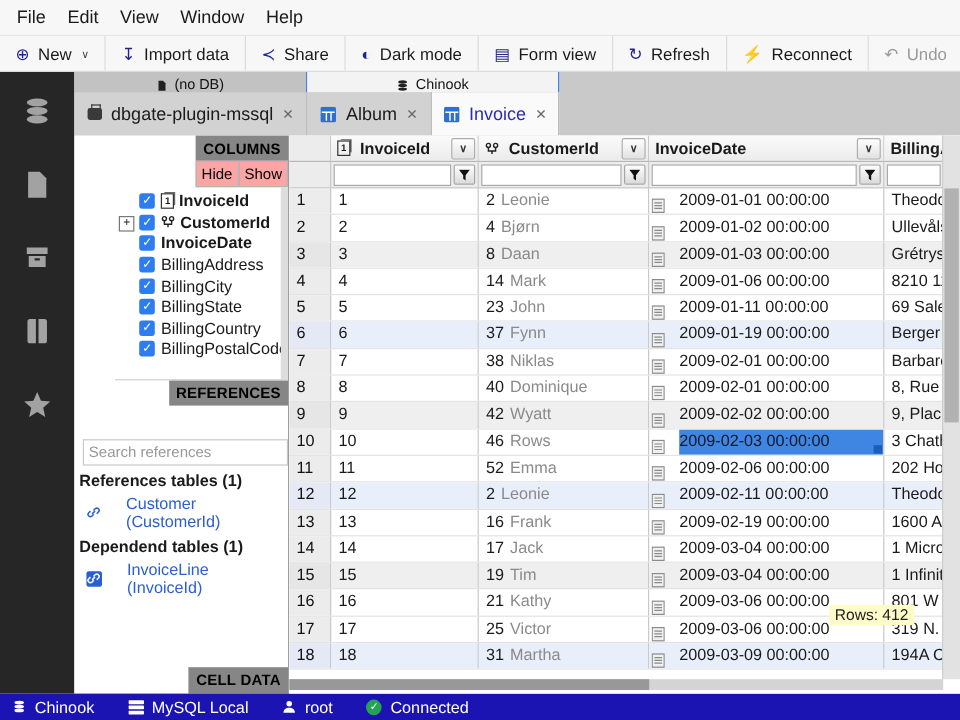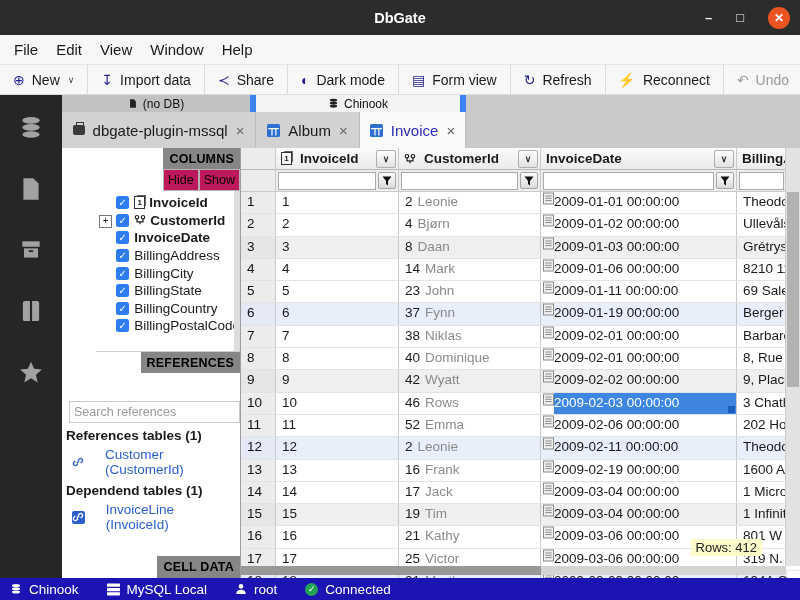--- a/index.html
+++ b/index.html
@@ -26,39 +26,39 @@
   .ddv{font-size:9px;color:#444;margin-left:1px;}
   
   .workrow{flex:1;display:flex;min-height:0;}
   .sidebar{width:62px;flex:none;background:#262626;display:flex;flex-direction:column;align-items:center;
            padding-top:20px;gap:32px;}
   .sidebar svg{fill:#a2a2a2;}
   .content{flex:1;display:flex;flex-direction:column;min-width:0;}
   
   .tabstrip{height:53px;flex:none;background:#c9c9c9;display:flex;overflow:hidden;}
   .tgroup{display:flex;flex-direction:column;flex:none;}
-  .tg-label{height:17px;display:flex;align-items:center;justify-content:center;gap:5px;font-size:12px;
-            background:#c2c2c2;border-right:6px solid #3b82f6;color:#111;}
+  .tg-label{height:17px;display:flex;align-items:flex-end;justify-content:center;gap:5px;font-size:12px;
+            background:#c2c2c2;border-right:1px solid #3b82f6;color:#111;}
   .tgroup.active .tg-label{background:#f3f3f3;}
   .tg-tabs{flex:1;display:flex;}
   .tab{display:flex;align-items:center;justify-content:center;gap:8px;font-size:15px;background:#d2d2d2;
        border-right:1px solid #bdbdbd;}
   .tab.active{background:#fafafa;color:#2a2ab8;}
   .tclose{color:#666;font-size:15px;}
   .plugico{width:12px;height:10px;background:#3a3a3a;border-radius:2px;position:relative;}
   .plugico:before{content:"";position:absolute;left:3px;top:-3px;width:6px;height:3px;border:1.5px solid #3a3a3a;border-bottom:none;}
   
   .body{flex:1;display:flex;min-height:0;}
   .leftpanel{width:178px;flex:none;background:#fff;display:flex;flex-direction:column;border-right:1px solid #9e9e9e;min-height:0;align-items:flex-end;}
   .panel-header{height:21px;flex:none;background:#868686;color:#000;font-weight:bold;font-size:12.5px;
                 display:flex;align-items:center;padding:0 6px;letter-spacing:.2px;}
   .search-row{flex:none;display:flex;height:22px;}
   .search-row input{flex:1;min-width:0;border:1px solid #c9c9c9;font-size:12.5px;padding:0 4px;font-family:inherit;}
   .search-row input::placeholder,.ref-search::placeholder{color:#999;}
-  .sbtn{background:#be185d;border:1px solid #b5b5b5;font-size:12.5px;padding:0 4px;font-family:inherit;}
+  .sbtn{background:#fca5a5;border:1px solid #b5b5b5;font-size:12.5px;padding:0 4px;font-family:inherit;}
   .columns-list{height:157px;flex:none;overflow:hidden;padding-top:3px;border-bottom:1px solid #cfcfcf;position:relative;}
   .col-scroll{position:absolute;right:0;top:0;bottom:0;width:6px;background:#ddd;}
   .col-item{display:flex;align-items:center;height:17.6px;padding-left:20px;position:relative;font-size:13.5px;}
   .expand{position:absolute;left:3px;top:3px;width:11px;height:11px;border:1px solid #777;background:#fff;
           font-size:10px;line-height:9px;text-align:center;color:#222;}
   .cb{flex:none;width:13px;height:13px;background:#2d7df0;border-radius:2.5px;color:#fff;font-size:10px;
       line-height:13px;text-align:center;margin-right:5px;}
   .pk{flex:none;display:inline-block;border:1px solid #333;width:9px;height:11px;font-size:8px;line-height:11px;
       text-align:center;margin-right:4px;font-weight:bold;box-shadow:2px -2px 0 -1px #666;}
   .fkico{flex:none;margin-right:4px;display:flex;}
@@ -83,54 +83,46 @@
   .f{display:flex;align-items:center;gap:2px;padding:2px 2px;border-bottom:1px solid #c9c9c9;}
   .f input{flex:1;min-width:0;height:16px;border:1px solid #a9a9a9;font-size:12px;padding:0 3px;background:#fff;font-family:inherit;}
   .fbtn{flex:none;width:18px;height:17px;border:1px solid #a6a6a6;border-radius:2px;padding:0;
         background:linear-gradient(#fefefe,#dadada);display:flex;align-items:center;justify-content:center;}
   .rn-f{width:35px;background:#ececec;border-bottom:1px solid #c9c9c9;}
   .g-row{display:flex;height:21.3px;border-bottom:1px solid #e3e3e3;line-height:20px;}
   .rn{width:35px;background:#ececec;padding-left:6px;color:#111;}
   .c1{width:123px;padding-left:6px;}
   .c2{width:142px;padding-left:6px;display:flex;gap:5px;}
   .cname{color:#8a8a8a;}
-  .c3{width:196px;display:flex;align-items:flex-start;gap:0;padding-left:2px;position:relative;}
+  .c3{width:196px;display:flex;align-items:flex-end;gap:12px;padding-left:2px;position:relative;}
   .dtext{flex:1;height:100%;}
   .c4{width:50px;padding-left:6px;border-right:none;}
   .g-row.gray .g-cell{background:#efefef;}.g-row.gray .rn{background:#e6e6e6;}
   .g-row.blue .g-cell{background:#e9eefb;}.g-row.blue .rn{background:#e4e9f5;}
-  .c3 .dtext.sel{background:#3e86e2;color:#ffffff;}
+  .c3 .dtext.sel{background:#3e86e2;color:#0f172a;}
   .handle{position:absolute;right:1px;bottom:1px;width:7px;height:7px;background:#1a5dbd;}
   .dicon{flex:none;display:flex;}
   .vscroll{position:absolute;top:0;right:0;width:14px;bottom:12px;background:#e2e2e2;border-left:1px solid #cdcdcd;}
   .vthumb{margin:44px 1px 0 1px;height:195px;background:#b2b2b2;}
   .hscroll{position:absolute;left:0;right:14px;bottom:3px;height:9px;background:#d4d4d4;}
   .hthumb{width:55%;height:100%;background:#989898;}
   .rows-tooltip{position:absolute;right:38px;top:391px;background:#fdfbca;padding:1px 5px;font-size:13px;color:#222;}
   
   .statusbar{height:22px;flex:none;background:#1c13b3;color:#fff;display:flex;align-items:center;gap:28px;
              padding:0 10px;font-size:13.5px;}
   .sb-item{display:flex;align-items:center;gap:7px;}
   .sb-item svg{fill:#fff;}
   .okc{width:13px;height:13px;border-radius:50%;background:#23a455;color:#fff;font-size:9px;line-height:13px;
        text-align:center;flex:none;}
 </style>
 </head>
 <body>
 
 <div class="app">
 
-  <div class="titlebar">
-    <span>DbGate</span>
-    <div class="win-controls">
-      <span class="wc">–</span>
-      <span class="wc">□</span>
-      <span class="wc-close">✕</span>
-    </div>
-  </div>
 
   <div class="menubar" id="menubar">
       <span class="menu-item">File</span>
       <span class="menu-item">Edit</span>
       <span class="menu-item">View</span>
       <span class="menu-item">Window</span>
       <span class="menu-item">Help</span>
     </div>
   <div class="toolbar" id="toolbar">
       <div class="tbtn">

